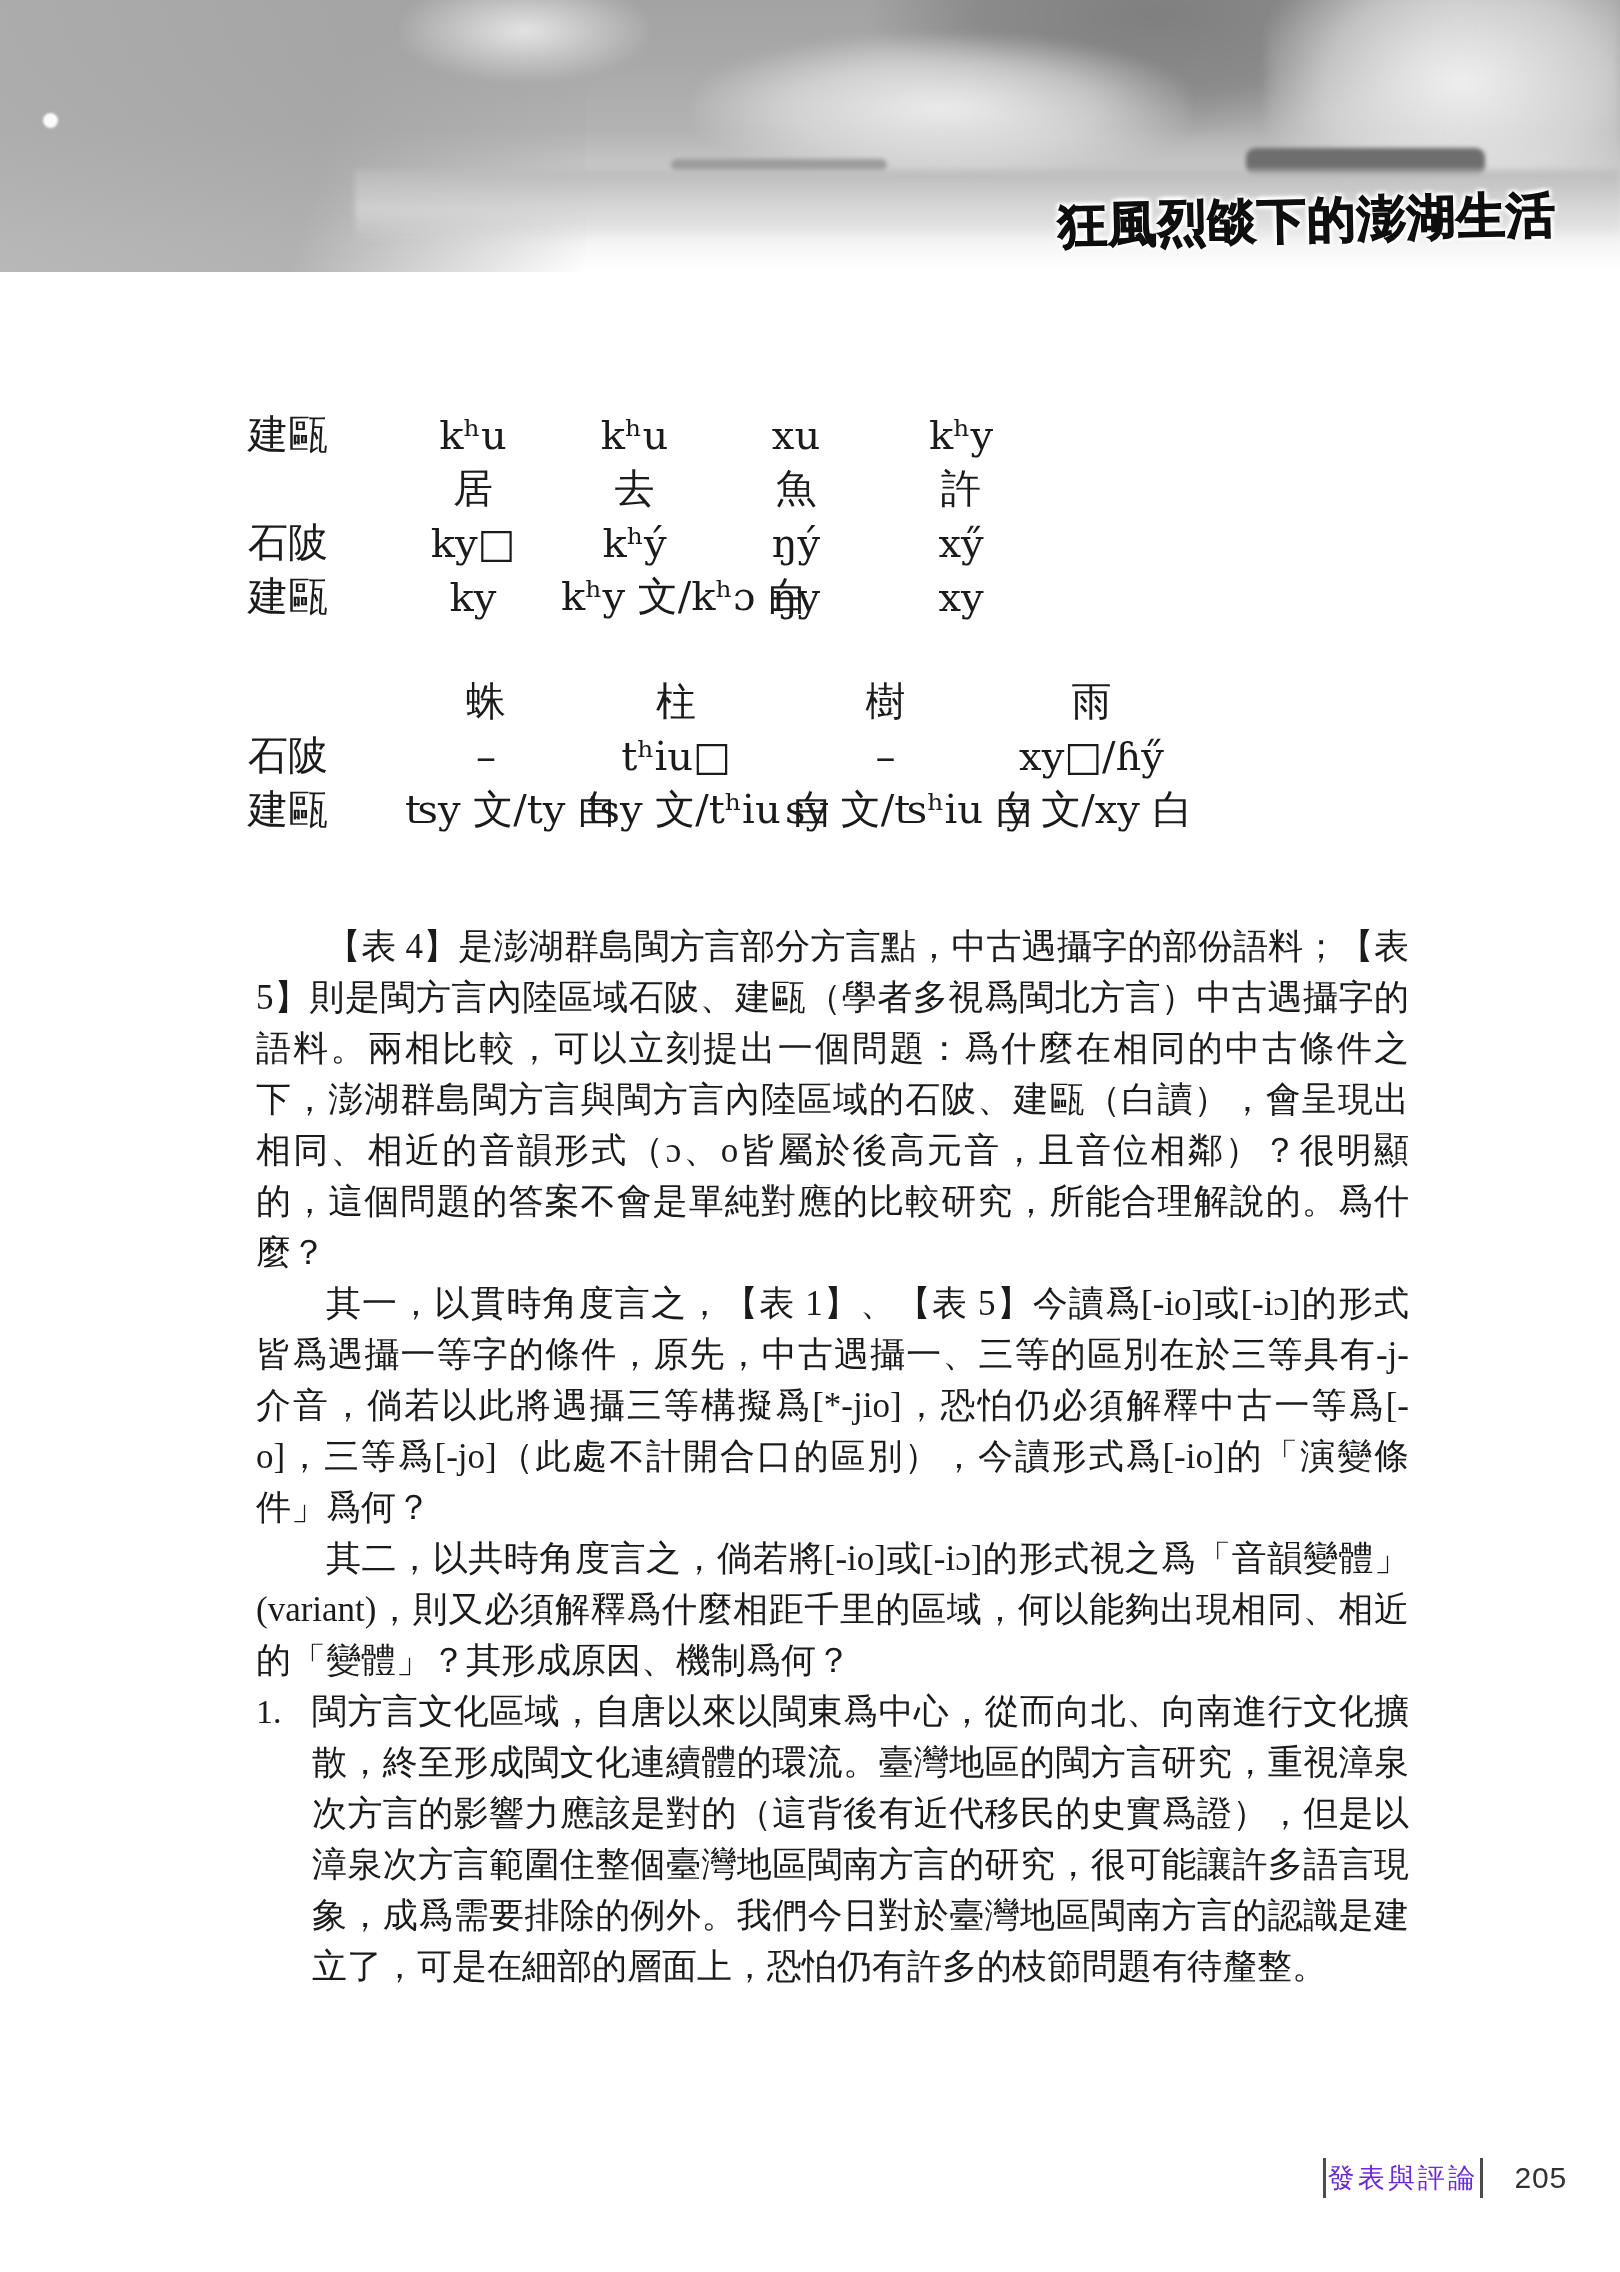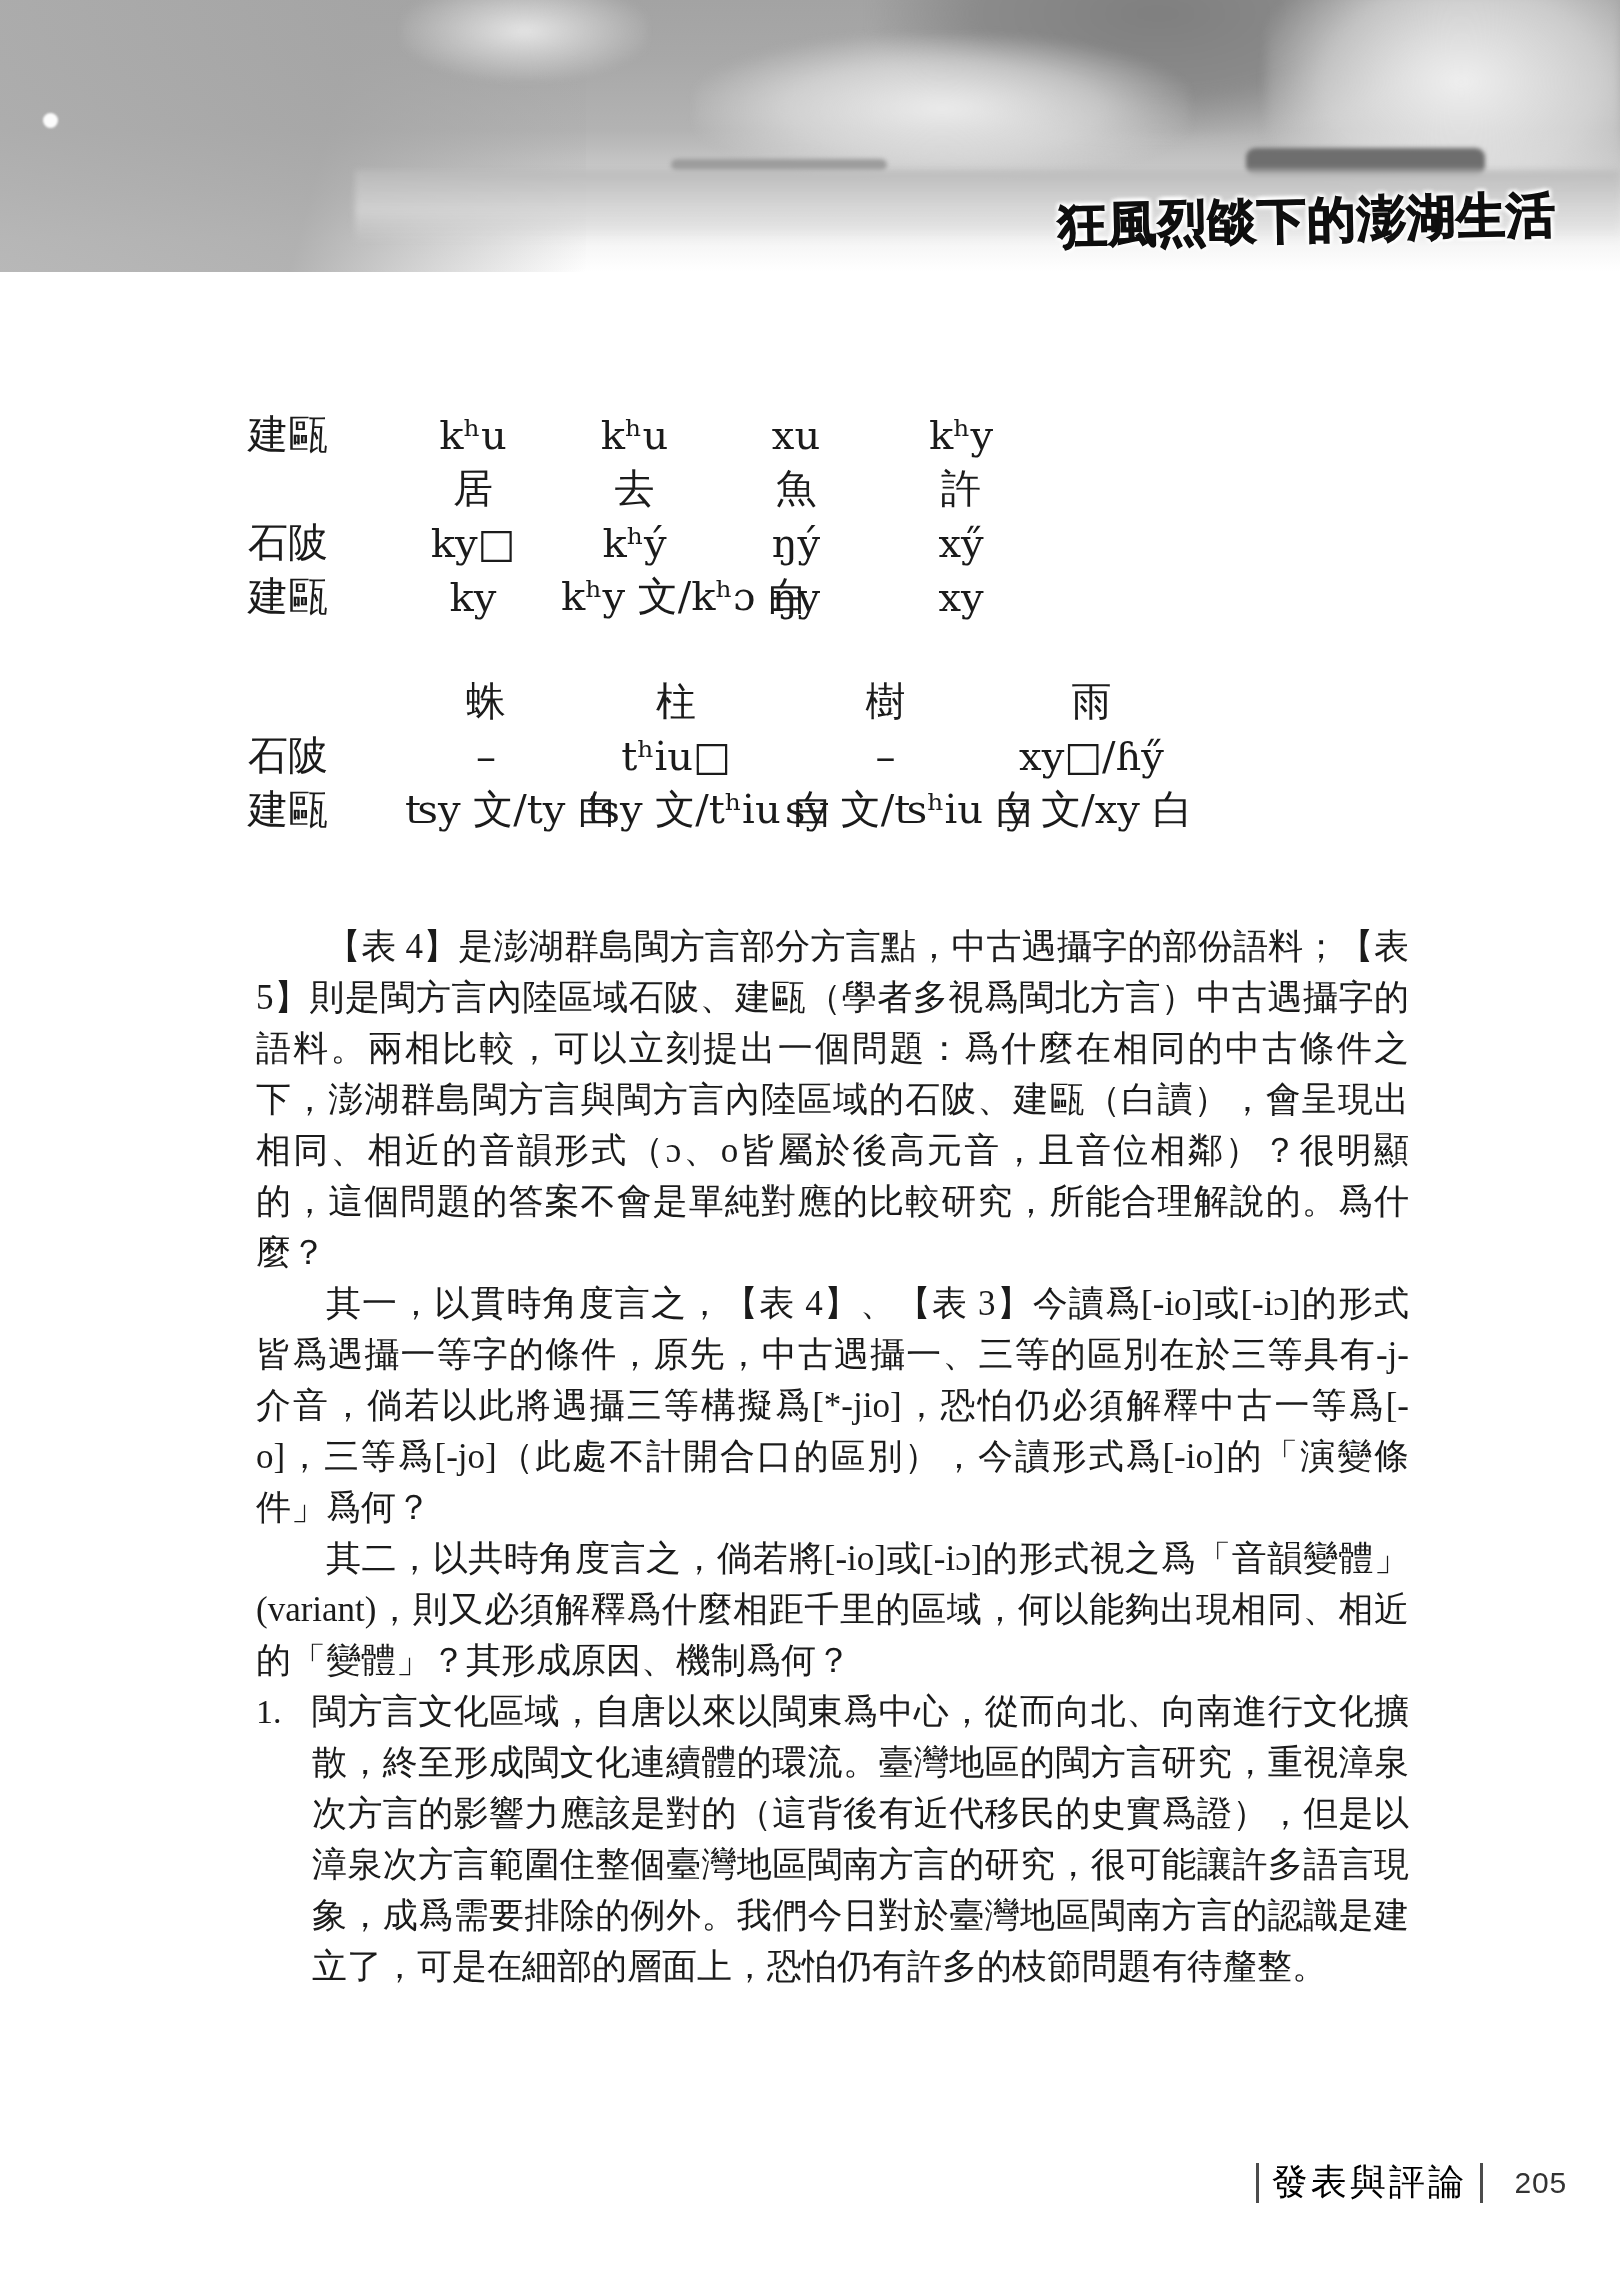--- a/index.html
+++ b/index.html
@@ -81,21 +81,21 @@
     text-align:justify; word-break:break-all; color:#1b1b1b;
   }
   .para { text-indent:2em; }
   .list-item { display:flex; }
   .list-num { flex:none; width:56px; font-size:34px; }
   .list-body { flex:1; text-align:justify; word-break:break-all; }
 
   
   .footer { position:absolute; top:2158px; right:54px; display:flex; align-items:center; }
   .fbar { width:2.3px; height:40px; background:#4c4c4c; }
-  .fsection { font-size:36px; letter-spacing:3.1px; margin:0 13px; color:#000000; }
+  .fsection { font-size:27px; letter-spacing:3.1px; margin:0 2px; color:#6d28d9; }
   .fpage {
     font-size:30px; font-family:"Liberation Sans","DejaVu Sans",sans-serif;
     color:#333; margin-left:32px; letter-spacing:0.8px;
   }
 </style>
 </head>
 <body>
 
 <div class="page">
 
@@ -167,21 +167,21 @@
         <span class="tcell">ʦy 文/tʰiu 白</span>
         <span class="tcell">sy 文/ʦʰiu 白</span>
         <span class="tcell">y 文/xy 白</span>
       </div>
     </div>
 
   </div>
 
   <div class="bodytext">
     <p class="para">【表 4】是澎湖群島閩方言部分方言點，中古遇攝字的部份語料；【表 5】則是閩方言內陸區域石陂、建甌（學者多視爲閩北方言）中古遇攝字的語料。兩相比較，可以立刻提出一個問題：爲什麼在相同的中古條件之下，澎湖群島閩方言與閩方言內陸區域的石陂、建甌（白讀），會呈現出相同、相近的音韻形式（ɔ、o皆屬於後高元音，且音位相鄰）？很明顯的，這個問題的答案不會是單純對應的比較研究，所能合理解說的。爲什麼？</p>
-    <p class="para">其一，以貫時角度言之，【表 4】、【表 3】今讀爲[-io]或[-iɔ]的形式皆爲遇攝一等字的條件，原先，中古遇攝一、三等的區別在於三等具有-j-介音，倘若以此將遇攝三等構擬爲[*-jio]，恐怕仍必須解釋中古一等爲[-o]，三等爲[-jo]（此處不計開合口的區別），今讀形式爲[-io]的「演變條件」爲何？</p>
+    <p class="para">其一，以貫時角度言之，【表 1】、【表 5】今讀爲[-io]或[-iɔ]的形式皆爲遇攝一等字的條件，原先，中古遇攝一、三等的區別在於三等具有-j-介音，倘若以此將遇攝三等構擬爲[*-jio]，恐怕仍必須解釋中古一等爲[-o]，三等爲[-jo]（此處不計開合口的區別），今讀形式爲[-io]的「演變條件」爲何？</p>
     <p class="para">其二，以共時角度言之，倘若將[-io]或[-iɔ]的形式視之爲「音韻變體」(variant)，則又必須解釋爲什麼相距千里的區域，何以能夠出現相同、相近的「變體」？其形成原因、機制爲何？</p>
     <div class="list-item">
       <span class="list-num">1.</span>
       <span class="list-body">閩方言文化區域，自唐以來以閩東爲中心，從而向北、向南進行文化擴散，終至形成閩文化連續體的環流。臺灣地區的閩方言研究，重視漳泉次方言的影響力應該是對的（這背後有近代移民的史實爲證），但是以漳泉次方言範圍住整個臺灣地區閩南方言的研究，很可能讓許多語言現象，成爲需要排除的例外。我們今日對於臺灣地區閩南方言的認識是建立了，可是在細部的層面上，恐怕仍有許多的枝節問題有待釐整。</span>
     </div>
   </div>
 
   <div class="footer">
     <span class="fbar"></span>
     <span class="fsection">發表與評論</span>

